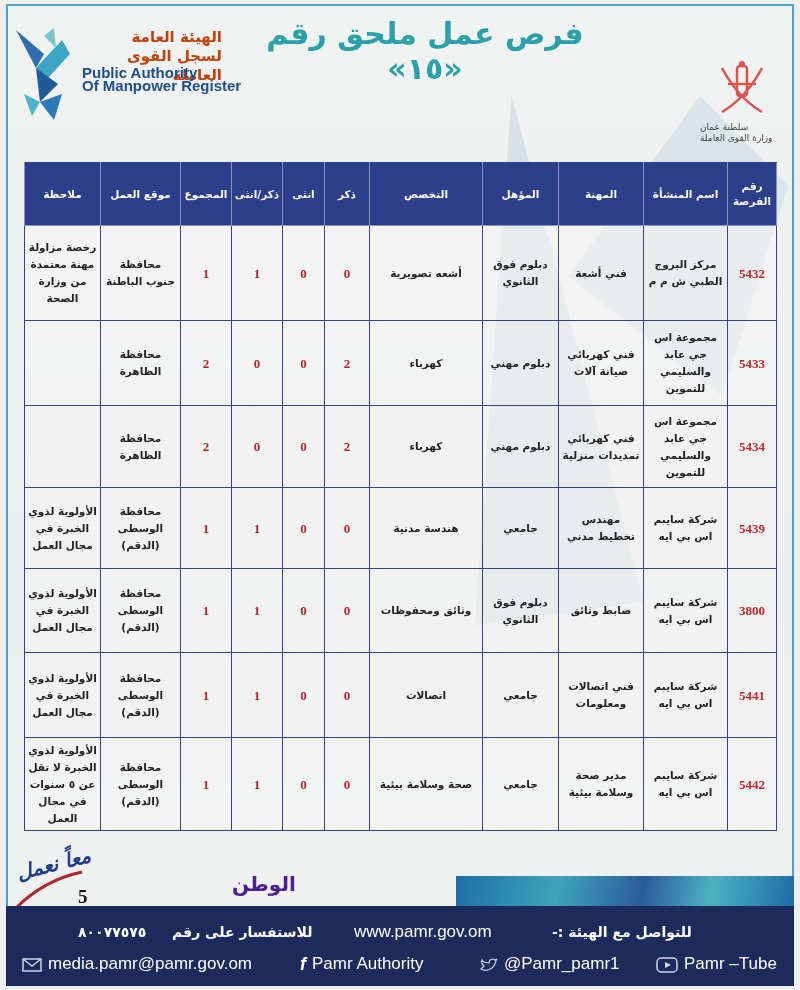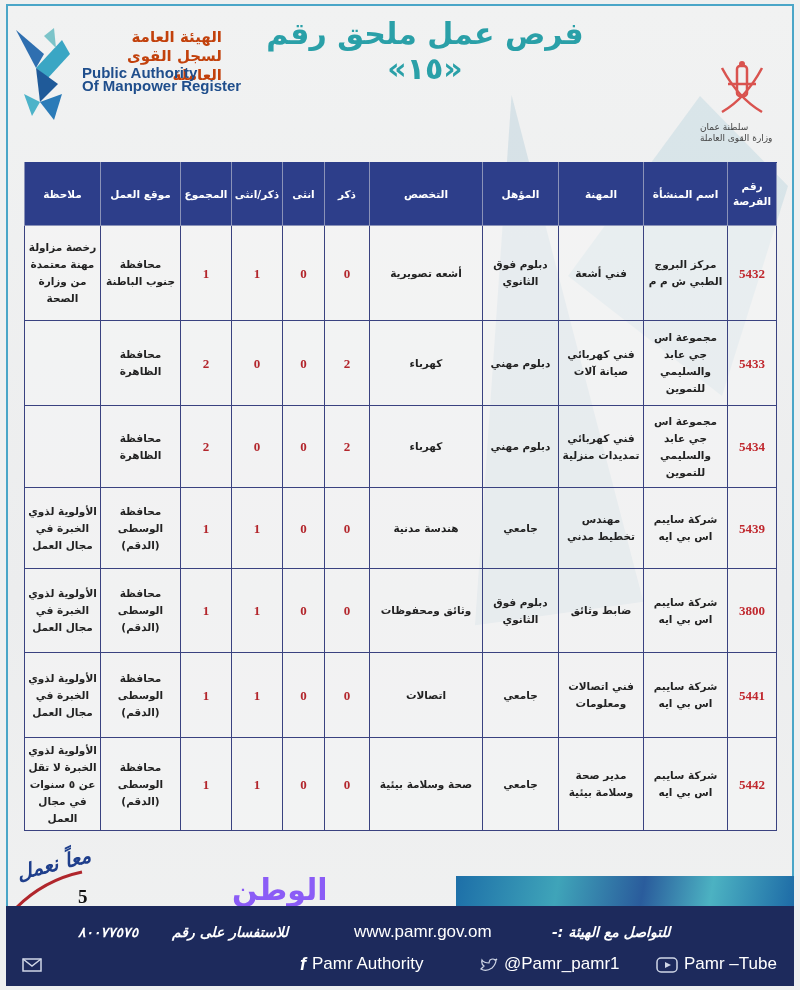--- a/index.html
+++ b/index.html
@@ -53,32 +53,32 @@
     background: rgba(245,245,246,0.55);
   }
   table.jobs td.num { color: #b3262c; font-family: "Liberation Serif", serif; font-size: 13px; }
   table.jobs td.id { color: #c0282e; font-family: "Liberation Serif", serif; font-size: 13px; }
   
   .maanamal { position: absolute; left: 14px; top: 850px; width: 70px; height: 60px; }
   .maanamal-txt { position: absolute; left: 16px; top: 852px; color: #1f3f8c; font-weight: bold;
     font-size: 20px; font-style: italic; transform: rotate(-14deg); direction: rtl; }
   .page-num { position: absolute; left: 78px; top: 886px; font-family: "Liberation Serif", serif;
     font-weight: bold; font-size: 19px; color: #111; }
-  .alwatan { position: absolute; left: 232px; top: 872px; font-weight: bold; font-size: 30px; color: #8b5cf6;
+  .alwatan { position: absolute; left: 232px; top: 872px; font-weight: bold; font-size: 20px; color: #4c1d95;
     direction: rtl; letter-spacing: 1px; }
   .tri-band { position: absolute; left: 456px; top: 876px; width: 338px; height: 36px;
     background: linear-gradient(100deg, #1d6fa8 0%, #3fa4b9 30%, #2a5c9c 55%, #4cb2c2 75%, #1d6aa6 100%); }
   .footer {
     position: absolute; left: 6px; top: 906px; width: 788px; height: 80px; background: #1d2a5c;
     color: #fff;
   }
   .f-row1 { position: absolute; top: 16px; left: 0; width: 788px; height: 24px; }
   .f-row2 { position: absolute; top: 48px; left: 0; width: 788px; height: 24px; }
   .f-item { position: absolute; font-family: "Liberation Sans", sans-serif; font-size: 17px; white-space: nowrap; }
-  .f-ar { direction: rtl; font-family: "DejaVu Sans", sans-serif; font-size: 14px; font-weight: bold; font-style: italic; }
+  .f-ar { direction: rtl; font-family: "DejaVu Sans", sans-serif; font-size: 14px; font-weight: bold; }
   .ico { display: inline-block; vertical-align: middle; margin-right: 6px; }
 </style>
 </head>
 <body>
 
 <div class="frame">
   <div class="bg-shape1"></div>
   <div class="bg-shape2"></div>
 </div>
 
@@ -250,21 +250,21 @@
     <span class="f-item f-ar" style="left:72px;top:2px">٨٠٠٧٧٥٧٥</span>
     <span class="f-item f-ar" style="left:166px;top:2px">للاستفسار على رقم</span>
     <span class="f-item" style="left:348px;top:0">www.pamr.gov.om</span>
     <span class="f-item f-ar" style="left:546px;top:2px">للتواصل مع الهيئة :-</span>
   </div>
   <div class="f-row2">
     <span class="f-item" style="left:16px;top:0">
       <svg class="ico" width="20" height="14" viewBox="0 0 20 14">
           <rect x="1" y="1" width="18" height="12" fill="none" stroke="#cfd6e6" stroke-width="1.5"></rect>
           <path d="M1,1 L10,8 L19,1" fill="none" stroke="#cfd6e6" stroke-width="1.5"></path>
-        </svg>
+        </svg><span>media.pamr@pamr.gov.om</span>
     </span>
     <span class="f-item" style="left:294px;top:0">
       <span class="ico" style="font-weight:bold;font-style:italic;font-size:18px">f</span><span>Pamr Authority</span>
     </span>
     <span class="f-item" style="left:474px;top:0">
       <svg class="ico" width="18" height="14" viewBox="0 0 18 14">
           <path d="M1,11 Q6,14 12,10 Q16,6 16,2 L17,1 L15,2 Q13,0 10,2 Q9,4 9,5 Q4,5 2,2 Q1,6 4,8 Q3,9 1,11 Z" fill="none" stroke="#cfd6e6" stroke-width="1.2"></path>
         </svg><span>@Pamr_pamr1</span>
     </span>
     <span class="f-item" style="left:650px;top:0">

